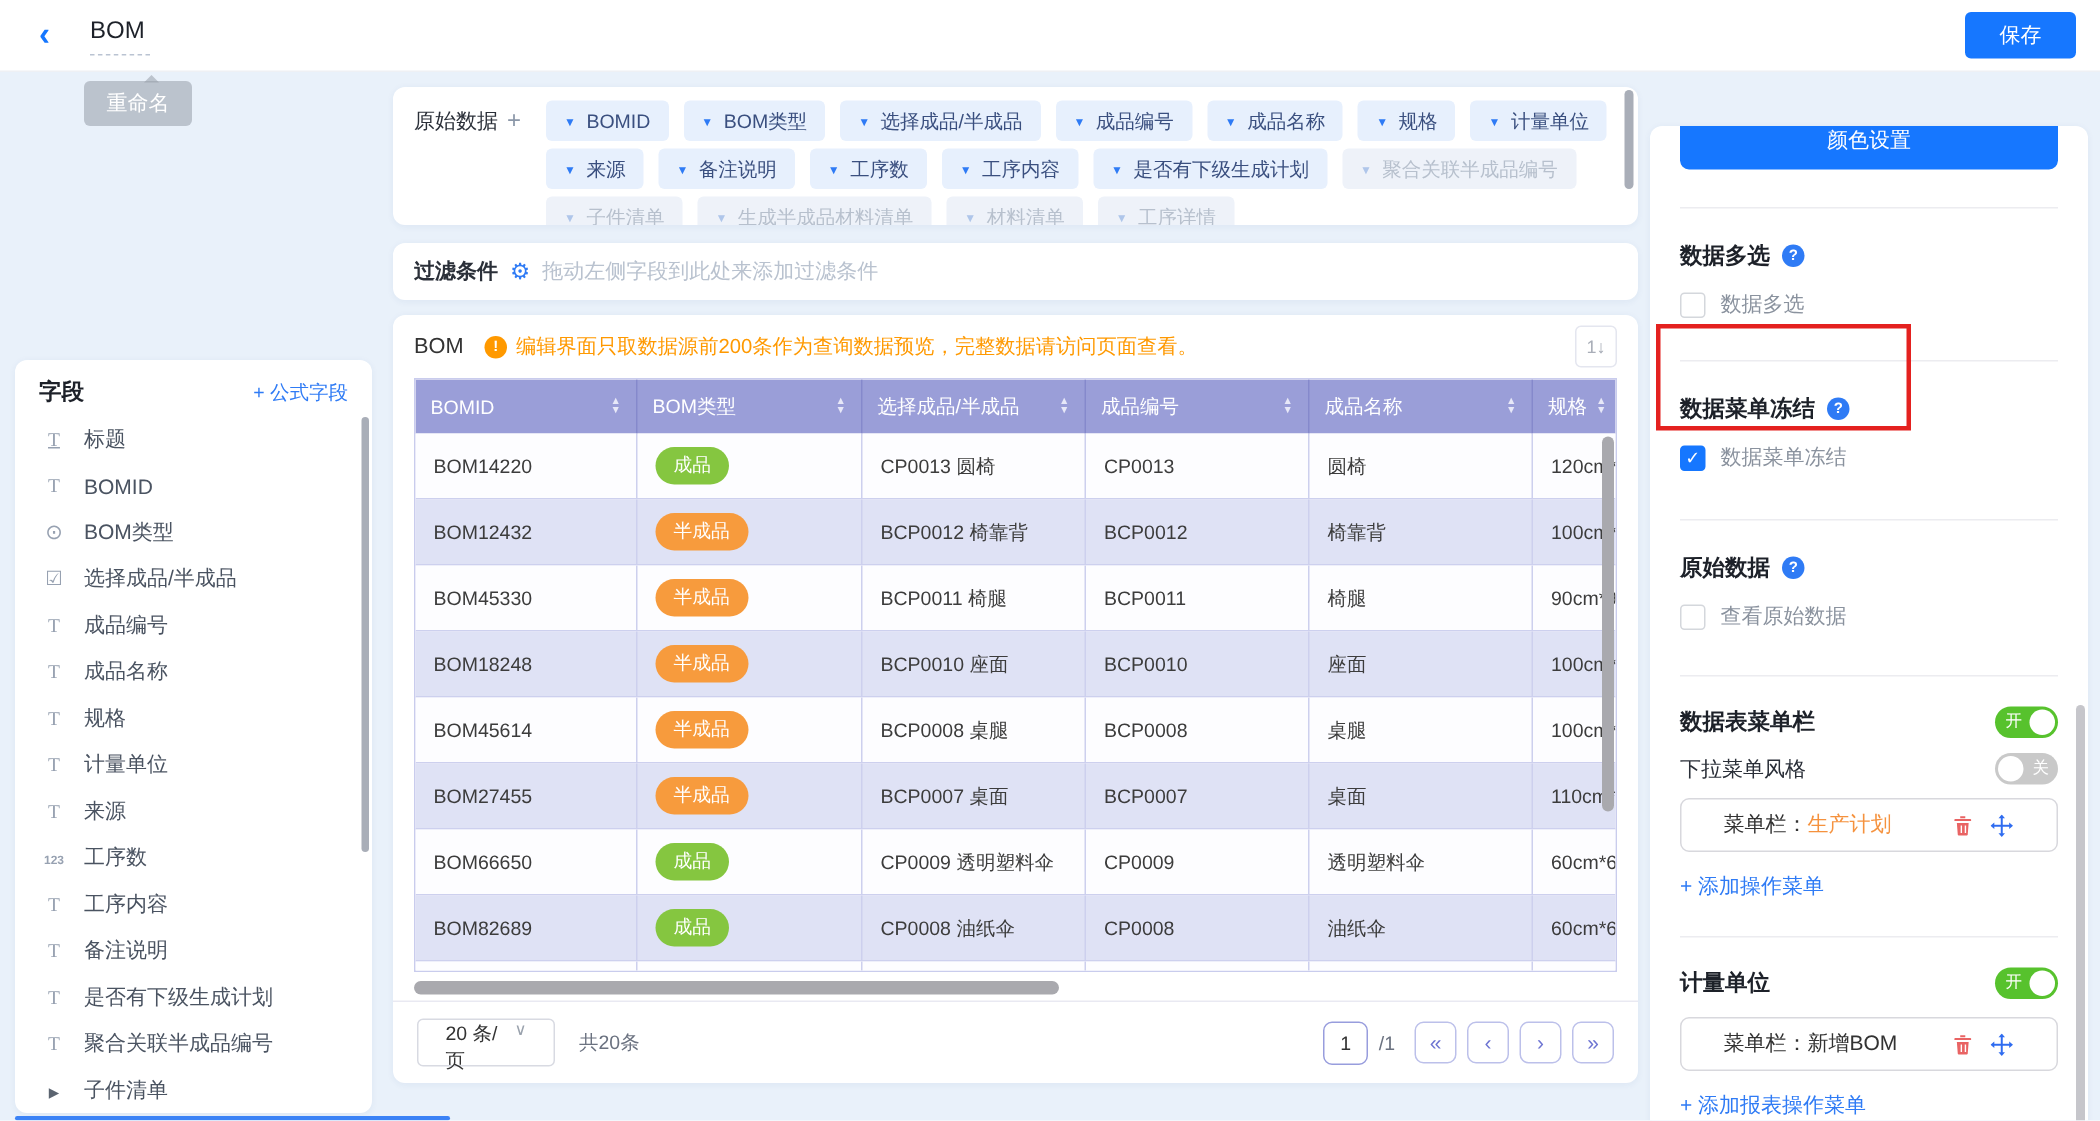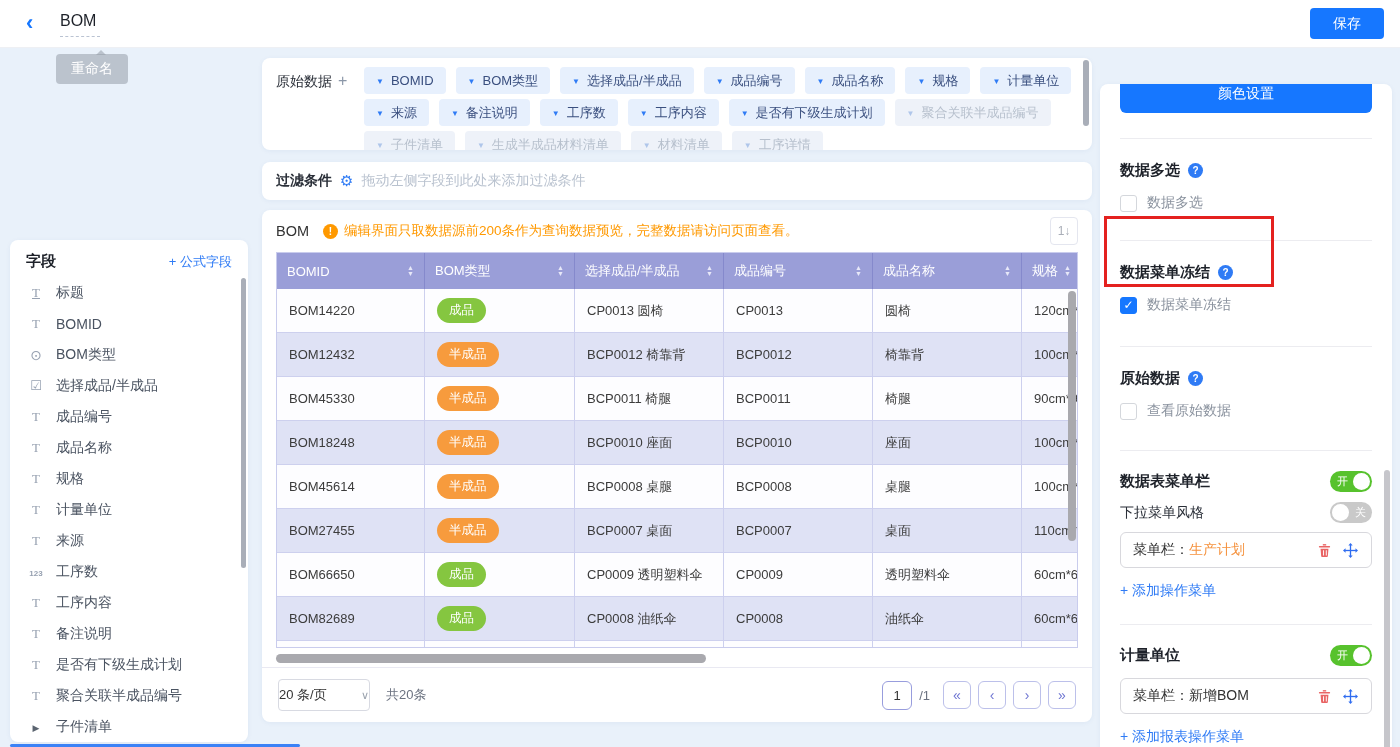--- a/index.html
+++ b/index.html
@@ -90,21 +90,21 @@
   .trow.partial{height:14px;border-bottom:none;}
   .pill{display:inline-block;padding:4px 12px;border-radius:15px;color:#fff;font-size:12.5px;}
   .pill.green{background:var(--pill-green);}
   .pill.orange{background:var(--pill-orange);}
   .table-vscroll{position:absolute;right:1px;top:38px;width:8px;height:250px;background:#a9a9ae;border-radius:4px;}
   .table-hscroll{position:absolute;left:14px;top:444px;width:430px;height:9px;background:#a9a9ae;border-radius:5px;}
 
   
   .pagination{position:absolute;left:0;right:0;bottom:0;height:54px;border-top:1px solid #e9e9f2;display:flex;align-items:center;justify-content:space-between;padding:0 16px;}
   .pg-left{display:flex;align-items:center;gap:16px;}
-  .size-select{width:92px;height:32px;border:1px solid #d8dae2;border-radius:4px;display:flex;align-items:center;justify-content:space-between;padding:0 0;font-size:13px;color:#333;cursor:pointer;box-sizing:border-box;}
+  .size-select{width:92px;height:32px;border:1px solid #d8dae2;border-radius:4px;display:flex;align-items:flex-start;justify-content:space-between;padding:0 18px;font-size:13px;color:#333;cursor:pointer;box-sizing:border-box;}
   .chevron-down{color:#9aa2ad;font-size:11px;}
   .chevron-down::before{content:"∨";}
   .pg-total{color:#6b7280;font-size:13px;}
   .pg-right{display:flex;align-items:center;gap:7px;}
   .page-input{width:30px;height:29px;border:1px solid #989ddd;border-radius:6px;text-align:center;font-size:13px;color:#333;box-sizing:border-box;line-height:27px;}
   .page-slash{color:#6b7280;font-size:13px;margin-right:6px;}
   .nav-btn{width:28px;height:28px;border:1px solid #bcc0ea;border-radius:6px;color:#6e75d2;font-size:14px;text-align:center;line-height:26px;cursor:pointer;background:#fff;box-sizing:border-box;}
 
   
   .right-card{left:1100px;top:44px;width:292px;height:692px;padding:0 20px;overflow:hidden;margin-top:40px;}
@@ -123,21 +123,21 @@
   .rp-sub-row{margin-top:10px;display:flex;align-items:center;justify-content:space-between;font-size:14px;color:#2a2f38;gap:44px;}
   .toggle{position:relative;width:42px;height:21px;border-radius:11px;cursor:pointer;flex:none;}
   .toggle.on{background:var(--toggle-on);}
   .toggle.off{background:#c9c9c9;}
   .toggle .knob{position:absolute;top:2px;width:17px;height:17px;border-radius:50%;background:#fff;}
   .toggle.on .knob{right:2px;}
   .toggle.off .knob{left:2px;}
   .toggle .t-label{position:absolute;top:0;color:#fff;font-size:11px;line-height:21px;}
   .toggle.on .t-label{left:7px;}
   .toggle.off .t-label{right:6px;}
-  .menu-box{margin-top:9px;height:34px;border:1px solid #d8d8dd;border-radius:6px;display:flex;align-items:center;padding:0 12px;gap:10px;}
+  .menu-box{margin-top:9px;height:34px;border:1px solid #d8d8dd;border-radius:6px;display:flex;align-items:center;padding:0 28px;gap:10px;}
   .menu-text{flex:1;font-size:14px;color:#333;white-space:nowrap;overflow:hidden;}
   .menu-val{color:var(--value-orange);}
   .icon-btn{width:16px;height:16px;cursor:pointer;flex:none;display:flex;align-items:center;}
   .add-link{margin-top:14px;font-size:14px;color:var(--link);cursor:pointer;}
   .right-scroll{position:absolute;right:2px;top:386px;width:6px;height:300px;background:#c6c6cb;border-radius:3px;}
 
   .annotation-box{position:absolute;left:1104px;top:216px;width:164px;height:65px;border:3px solid var(--annotation-red);z-index:40;pointer-events:none;}
   .bottom-strip{position:absolute;left:10px;top:744px;width:290px;height:3px;background:#3b82f6;border-radius:2px;}
 </style>
 </head>

